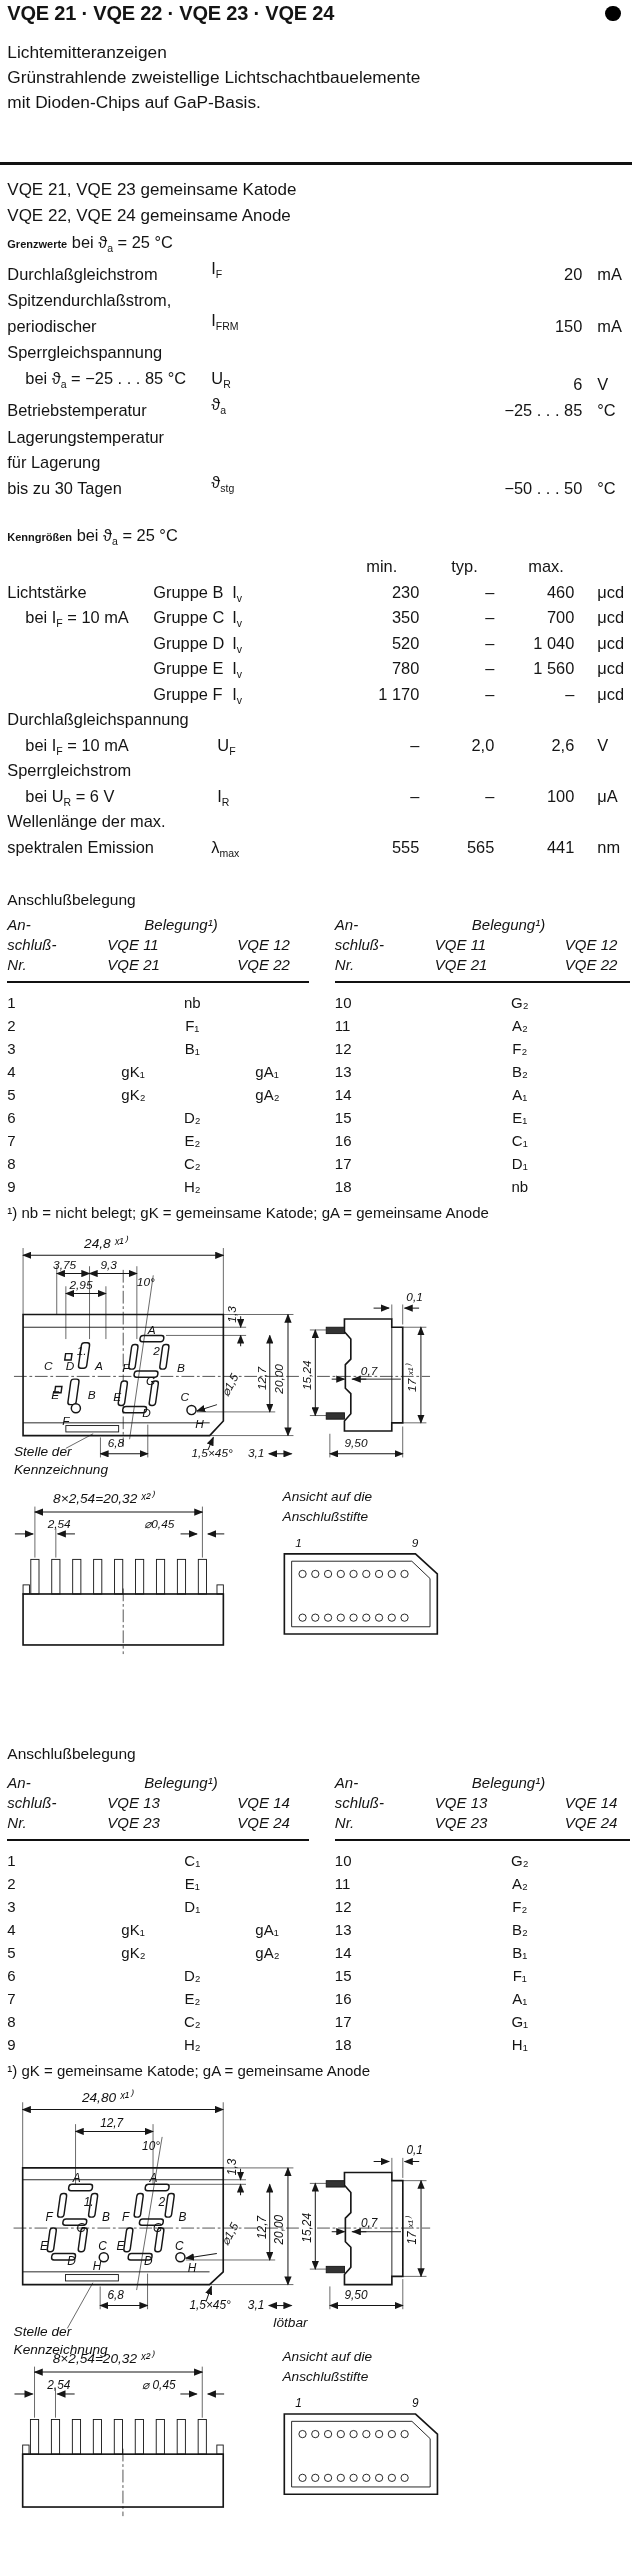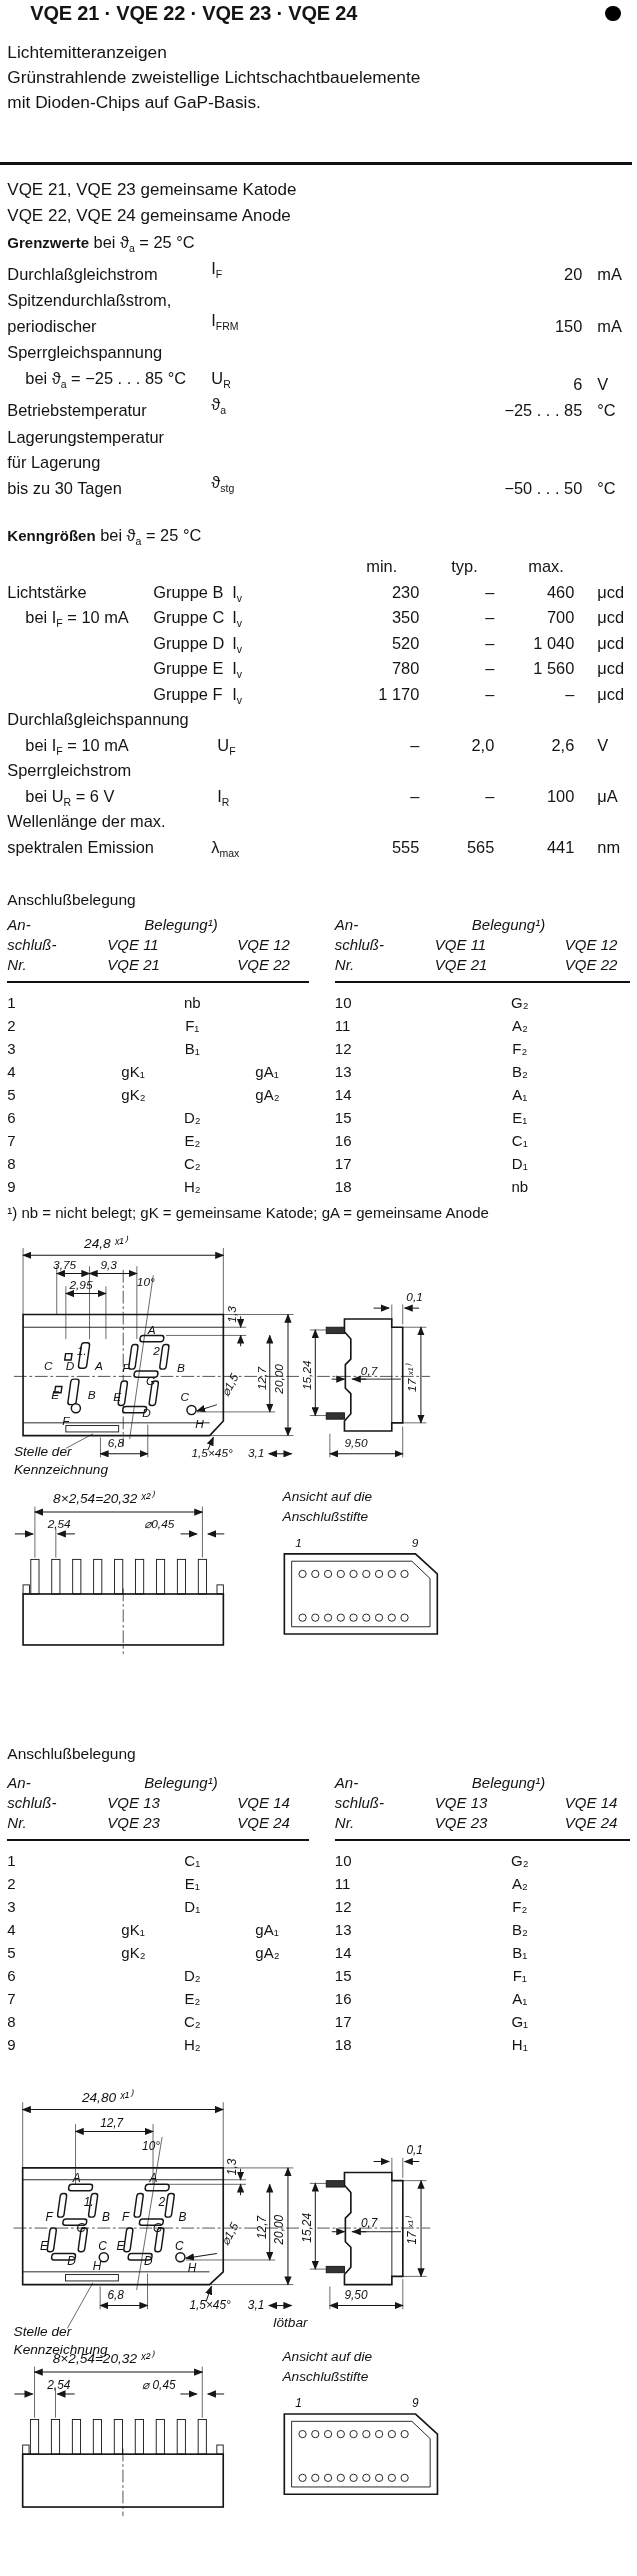--- a/index.html
+++ b/index.html
@@ -1,27 +1,27 @@
 <!DOCTYPE html>
 <html style="font-size:14.6px"><head>
 <meta charset="utf-8">
 <style>
   html,body{margin:0;padding:0;background:#e8e8e8;}
   #page{position:relative;width:638px;height:2576px;background:#ffffff;color:#141414;
         font-family:"Liberation Sans",sans-serif;overflow:hidden;}
   .abs{position:absolute;left:7.3px;right:7.3px;}
   
-  #sec-title{top:1.8px;font-size:20px;font-weight:bold;letter-spacing:-0.2px;margin-left:23px;}
+  #sec-title{top:1.8px;font-size:20px;font-weight:bold;letter-spacing:-0.2px;}
   #dot{position:absolute;left:605px;top:5.5px;width:15.5px;height:15.5px;border-radius:50%;background:#000;}
   
   #sec-intro{top:40px;font-size:17.3px;line-height:25px;}
   #rule-top{position:absolute;left:0;top:162px;width:632px;height:2.7px;background:#111;}
   #sec-common{top:177px;font-size:17px;line-height:25.5px;}
   .sec-head{font-size:16.4px;}
-  .sec-head b{font-size:15px;}
+  .sec-head b{font-size:11px;}
   sub{font-size:10.5px;}
   #sec-grenz-head{top:233px;}
   #sec-kenn-head{top:526px;}
   
   #sec-grenz{top:262px;font-size:16.4px;}
   .gr{position:relative;line-height:25.5px;margin-bottom:0.9px;}
   .gr .ind{padding-left:18px;}
   .sym{position:absolute;left:204px;bottom:0;}
   .val{position:absolute;left:437px;width:138px;text-align:right;bottom:0;}
   .unit{position:absolute;left:590px;bottom:0;}
@@ -680,20 +680,21 @@
         </div>
       <div class="pr">
           <span class="pn">18</span>
           <span class="pa"></span>
           <span class="pc">H₁</span>
           <span class="pb"></span>
         </div>
     </div>
   </div>
 
+  <div id="sec-pin2-fn" class="abs pt-fn">¹) gK = gemeinsame Katode; gA = gemeinsame Anode</div>
 
   <svg id="drw2" class="drw" width="629" height="434" viewBox="0 0 690 476">
     <defs>
       <marker id="m2" markerWidth="10" markerHeight="8" refX="9" refY="4" orient="auto-start-reverse" markerUnits="userSpaceOnUse">
         <path d="M0,0 L10,4 L0,8 Z" fill="#161616"></path>
       </marker>
     </defs>
     <g>
       <path class="out" d="M15,92 H235 V206 L220,220 H15 Z"></path>
       <line class="thin" x1="15" y1="105" x2="235" y2="105"></line>

